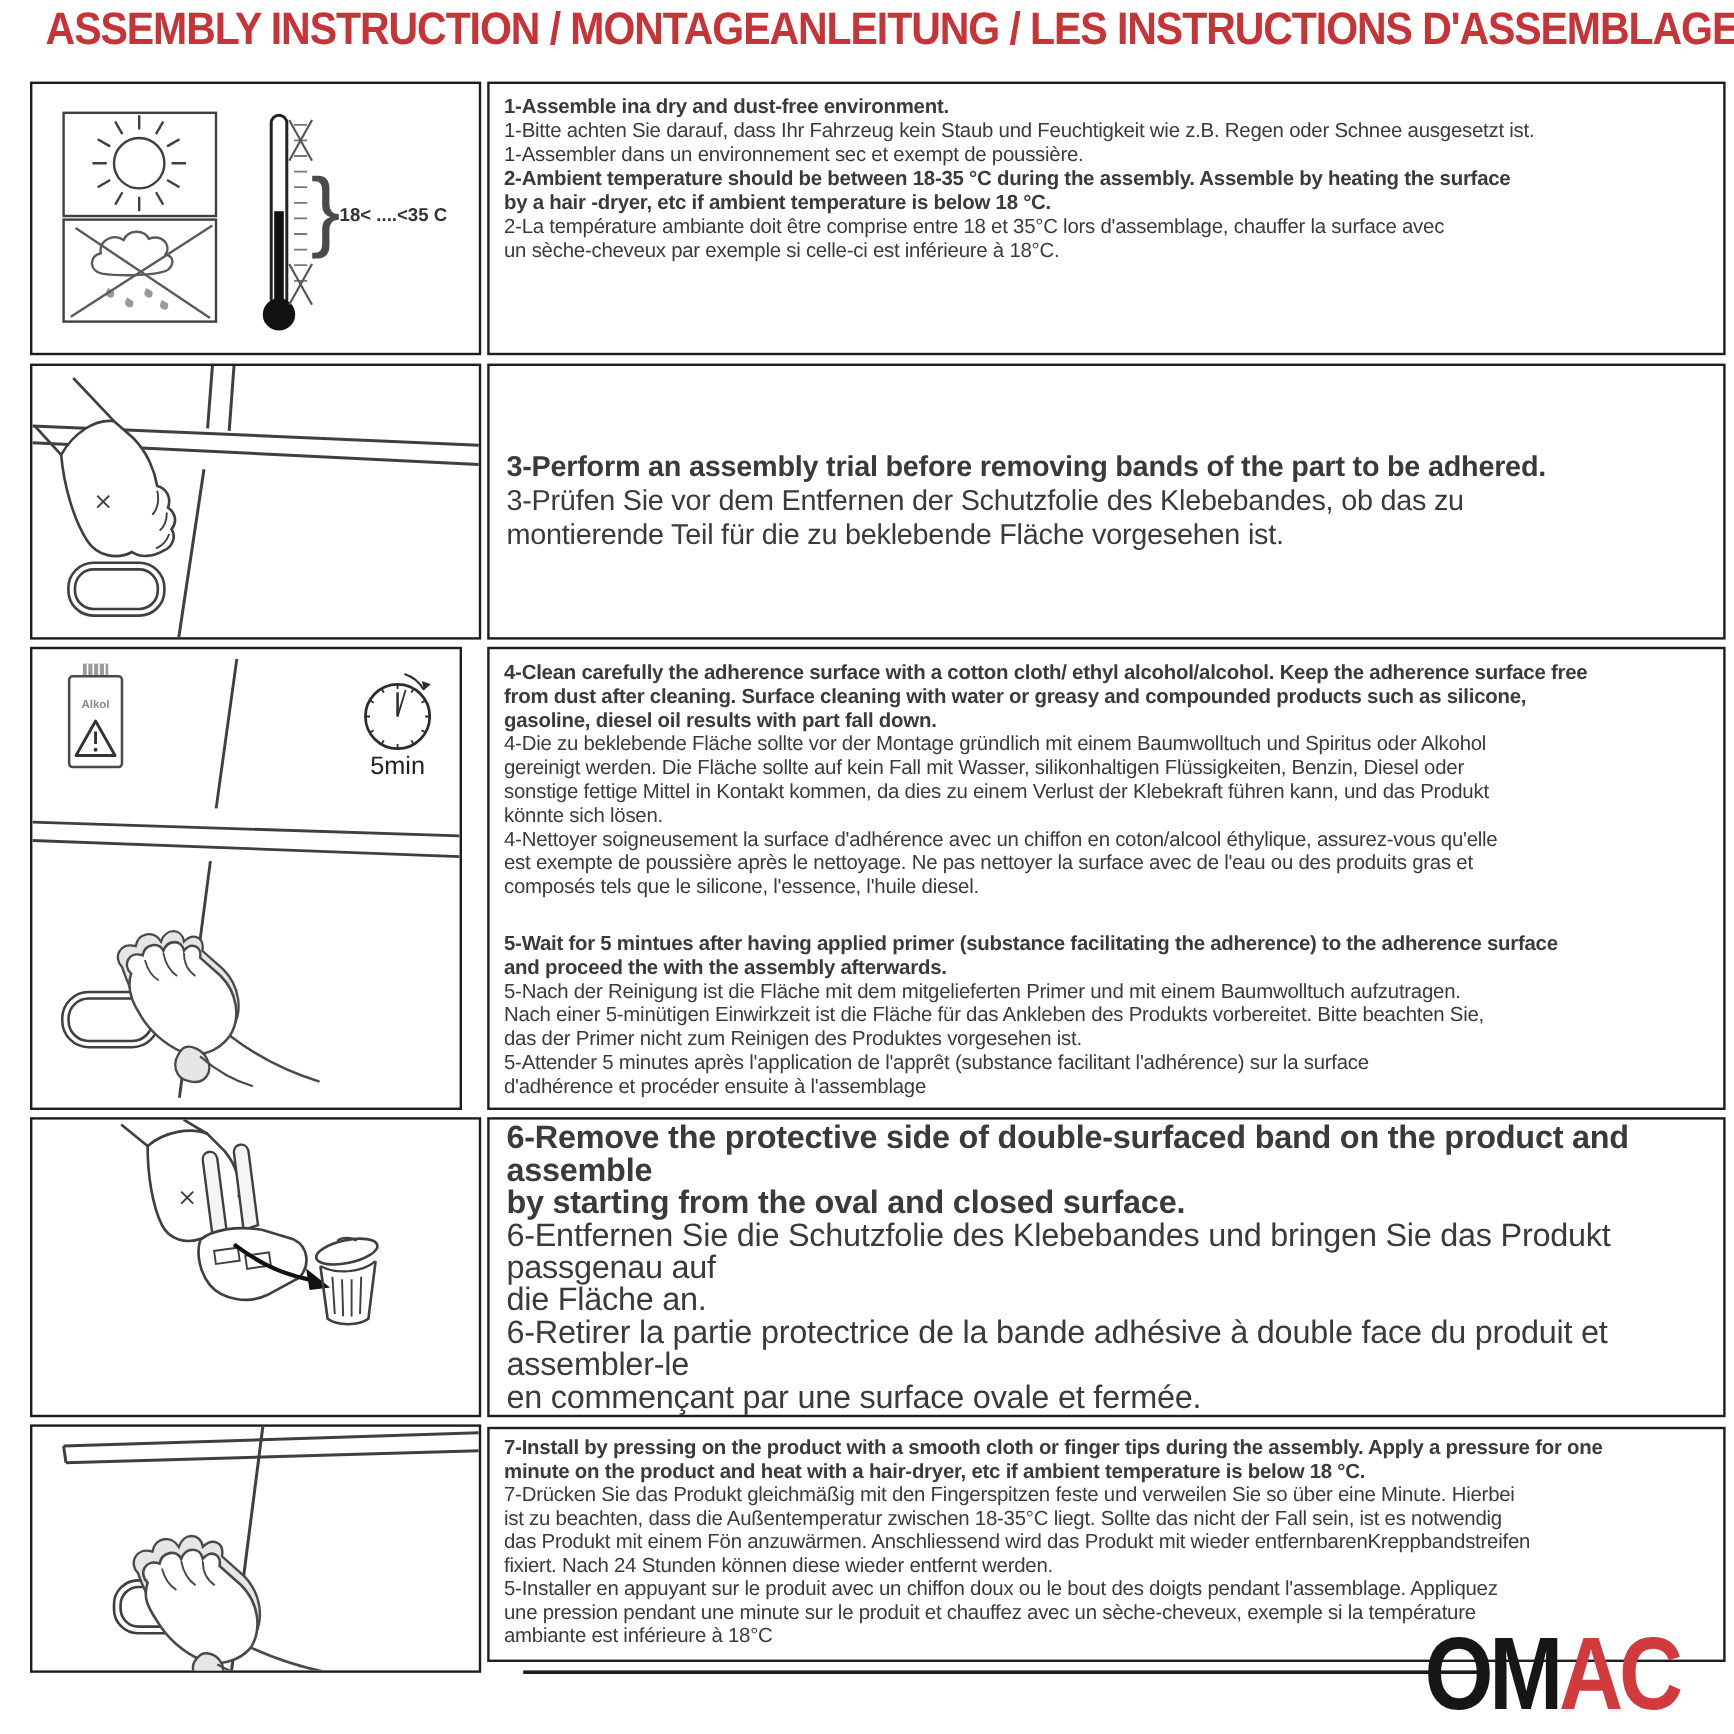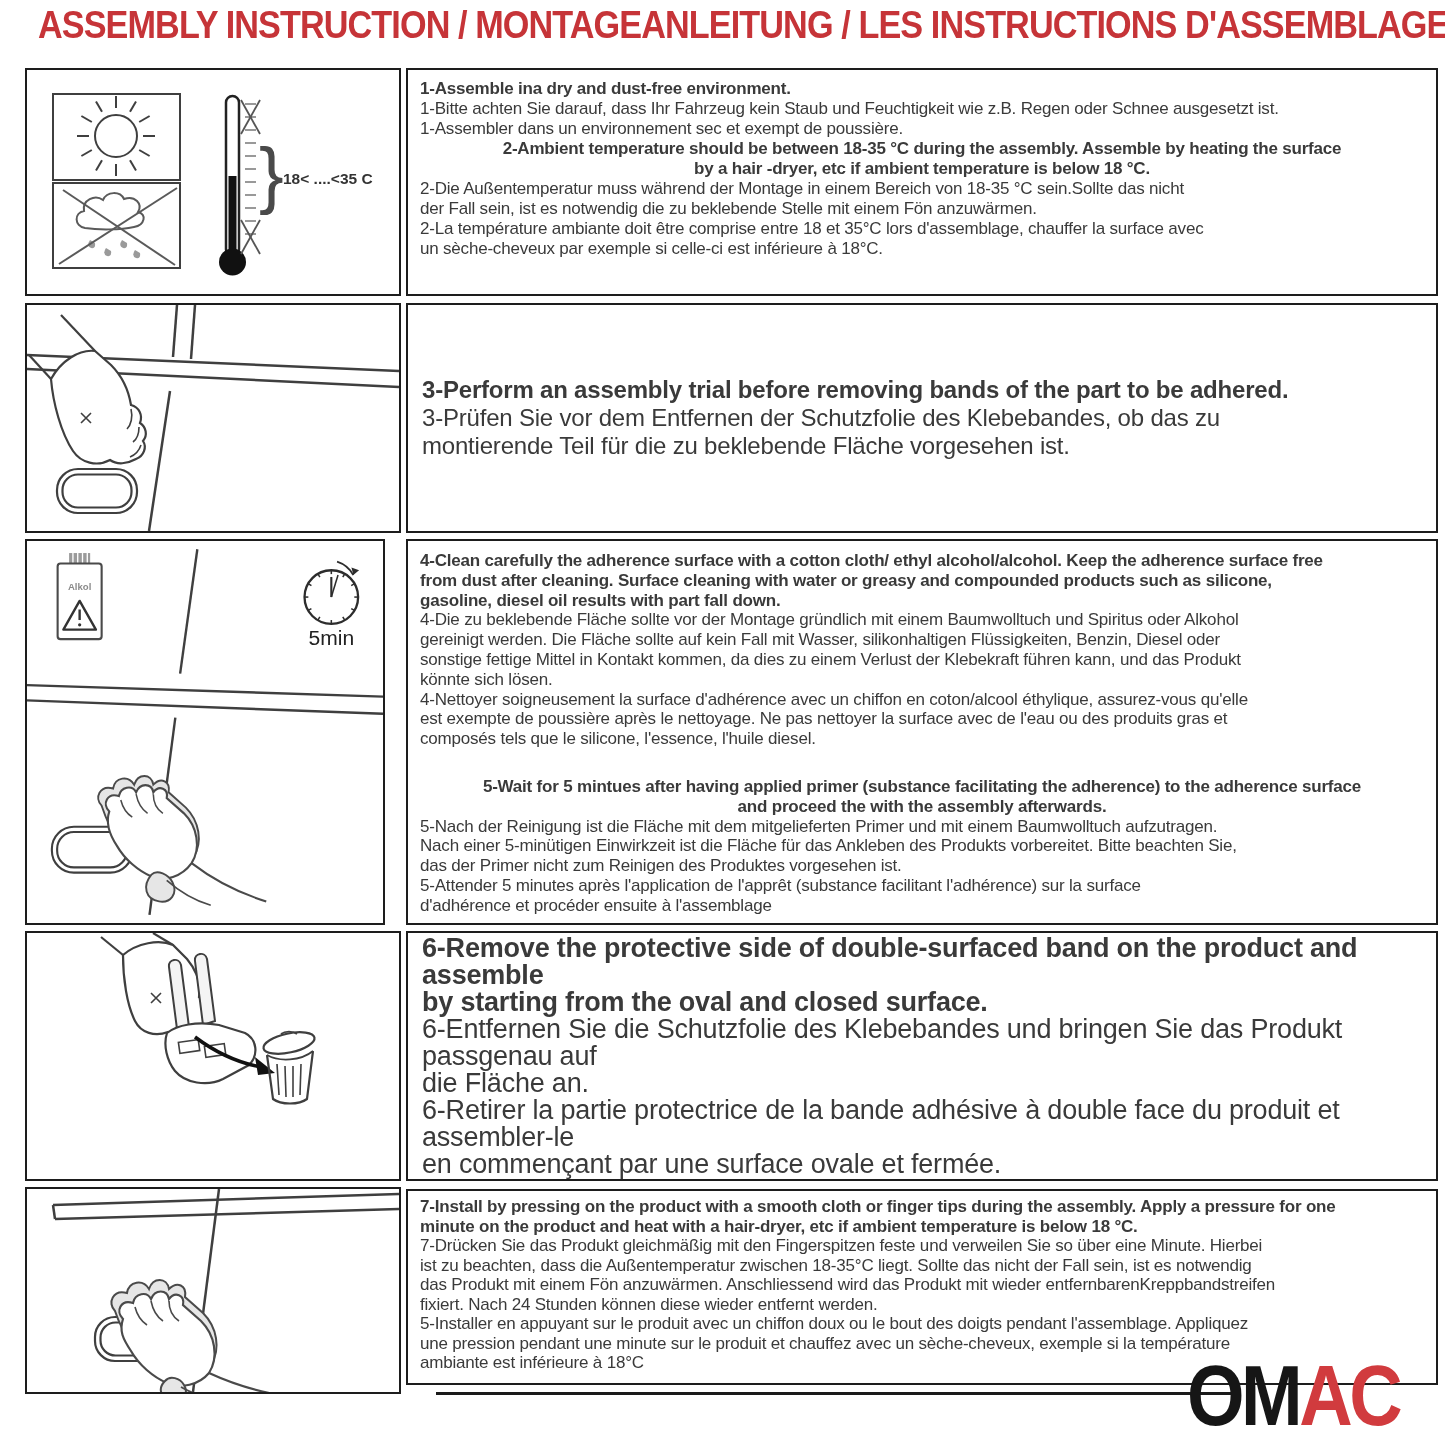--- a/index.html
+++ b/index.html
@@ -4,21 +4,21 @@
 <style>
   html,body{margin:0;padding:0;background:#ffffff;}
   body{width:1445px;height:1445px;position:relative;font-family:"Liberation Sans",sans-serif;overflow:hidden;}
   .title{position:absolute;left:38px;top:4px;margin:0;font-size:38px;font-weight:800;color:#c63438;
          letter-spacing:-1px;white-space:nowrap;transform:scaleX(0.9);transform-origin:left top;}
   .box{position:absolute;border:2px solid #1d1d1d;background:#fff;box-sizing:border-box;}
   .img-box svg{display:block;width:100%;height:100%;}
   .txt-box{color:#3a3a3a;}
   .txt-box p{margin:0;white-space:pre-line;letter-spacing:-0.2px;}
   .bold{font-weight:bold;}
-  .gap{margin-top:20px;text-align:center;}
+  .gap{margin-top:20px;}
   .r1{font-size:17px;line-height:20px;padding:9px 12px;}
   .r2{font-size:24px;line-height:28px;display:flex;flex-direction:column;justify-content:center;padding:0 14px;}
   .r3{font-size:17px;line-height:19.8px;padding:10px 12px;}
   .r3 .gap{margin-top:28px;}
   .r4{font-size:27px;line-height:27px;display:flex;flex-direction:column;justify-content:center;padding:0 14px;}
   .r5{font-size:17px;line-height:19.5px;padding:6px 12px;}
   .hrule{position:absolute;left:436px;top:1392px;width:800px;height:3px;background:#1a1a1a;}
   .logo{position:absolute;left:1187px;top:1352px;width:240px;height:86px;display:flex;align-items:center;
         font-weight:800;font-size:86px;letter-spacing:-4px;transform:scaleX(0.86);transform-origin:left center;
         line-height:86px;white-space:nowrap;}
@@ -88,22 +88,20 @@
     </g>
     <text x="256" y="114" font-size="15.5" font-weight="bold" fill="#333">18&lt; ....&lt;35 C</text>
   </svg>
 </div>
 <div class="box txt-box r1" style="left:406px;top:68px;width:1032px;height:228px">
   <p class="bold">1-Assemble ina dry and dust-free environment.</p>
   <p>1-Bitte achten Sie darauf, dass Ihr Fahrzeug kein Staub und Feuchtigkeit wie z.B. Regen oder Schnee ausgesetzt ist.</p>
   <p>1-Assembler dans un environnement sec et exempt de poussière.</p>
   <p class="bold gap">2-Ambient temperature should be between 18-35 °C  during the assembly. Assemble by heating the surface
 by a hair -dryer, etc if ambient temperature is below 18 °C.</p>
-  <p>2-Die Außentemperatur muss während der Montage in einem Bereich von 18-35 °C  sein.Sollte das nicht
-der Fall sein, ist es notwendig die zu beklebende Stelle mit einem Fön anzuwärmen.</p>
   <p>2-La température ambiante doit être comprise entre 18 et 35°C lors d'assemblage, chauffer la surface avec
 un sèche-cheveux par exemple si celle-ci est inférieure à 18°C.</p>
 </div>
 
 <div class="box img-box" style="left:25px;top:303px;width:376px;height:230px">
   <svg viewBox="0 0 372 226">
     <g stroke="#3f3f3f" stroke-width="2.5" fill="none">
       <line x1="0" y1="50" x2="372" y2="66"></line>
       <line x1="0" y1="64" x2="372" y2="82"></line>
       <line x1="150" y1="0" x2="146" y2="52"></line>

